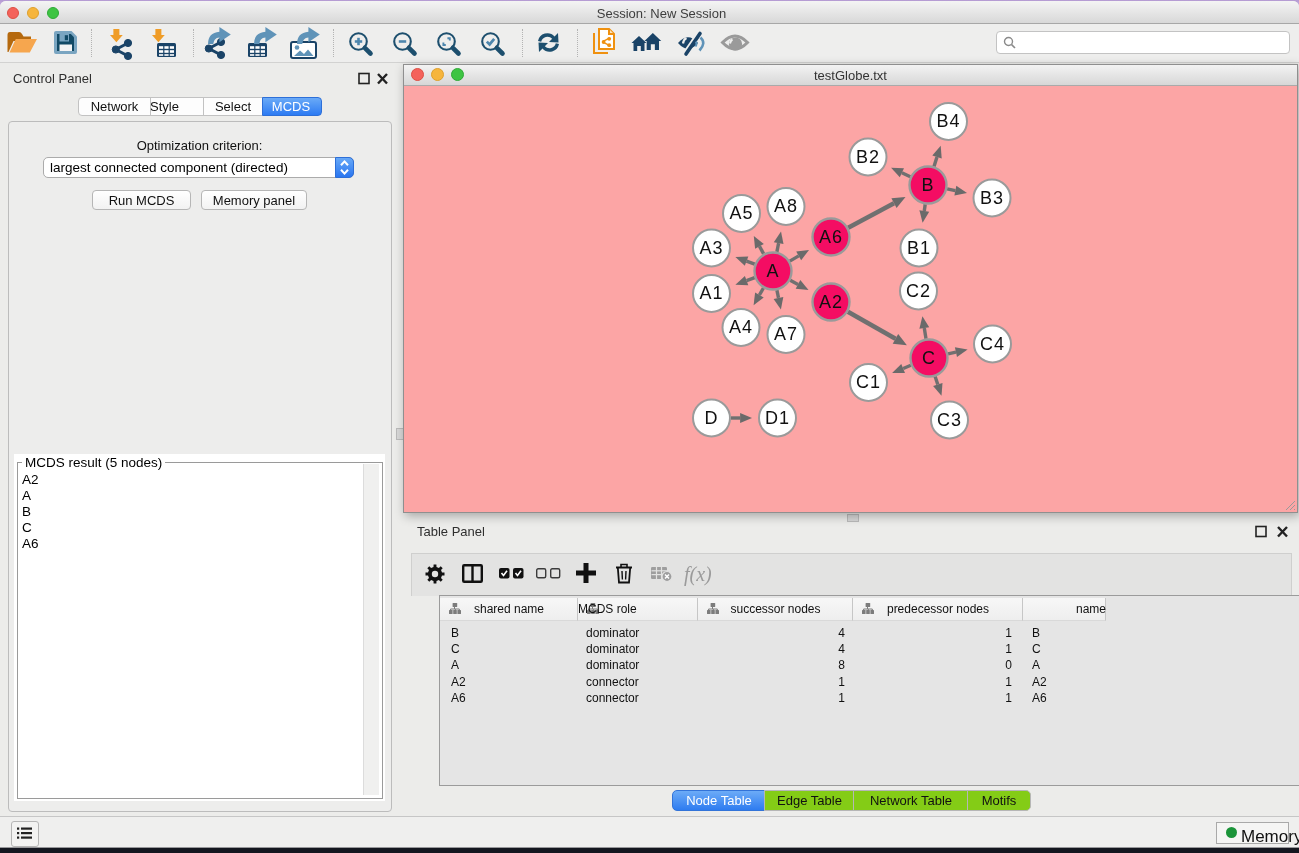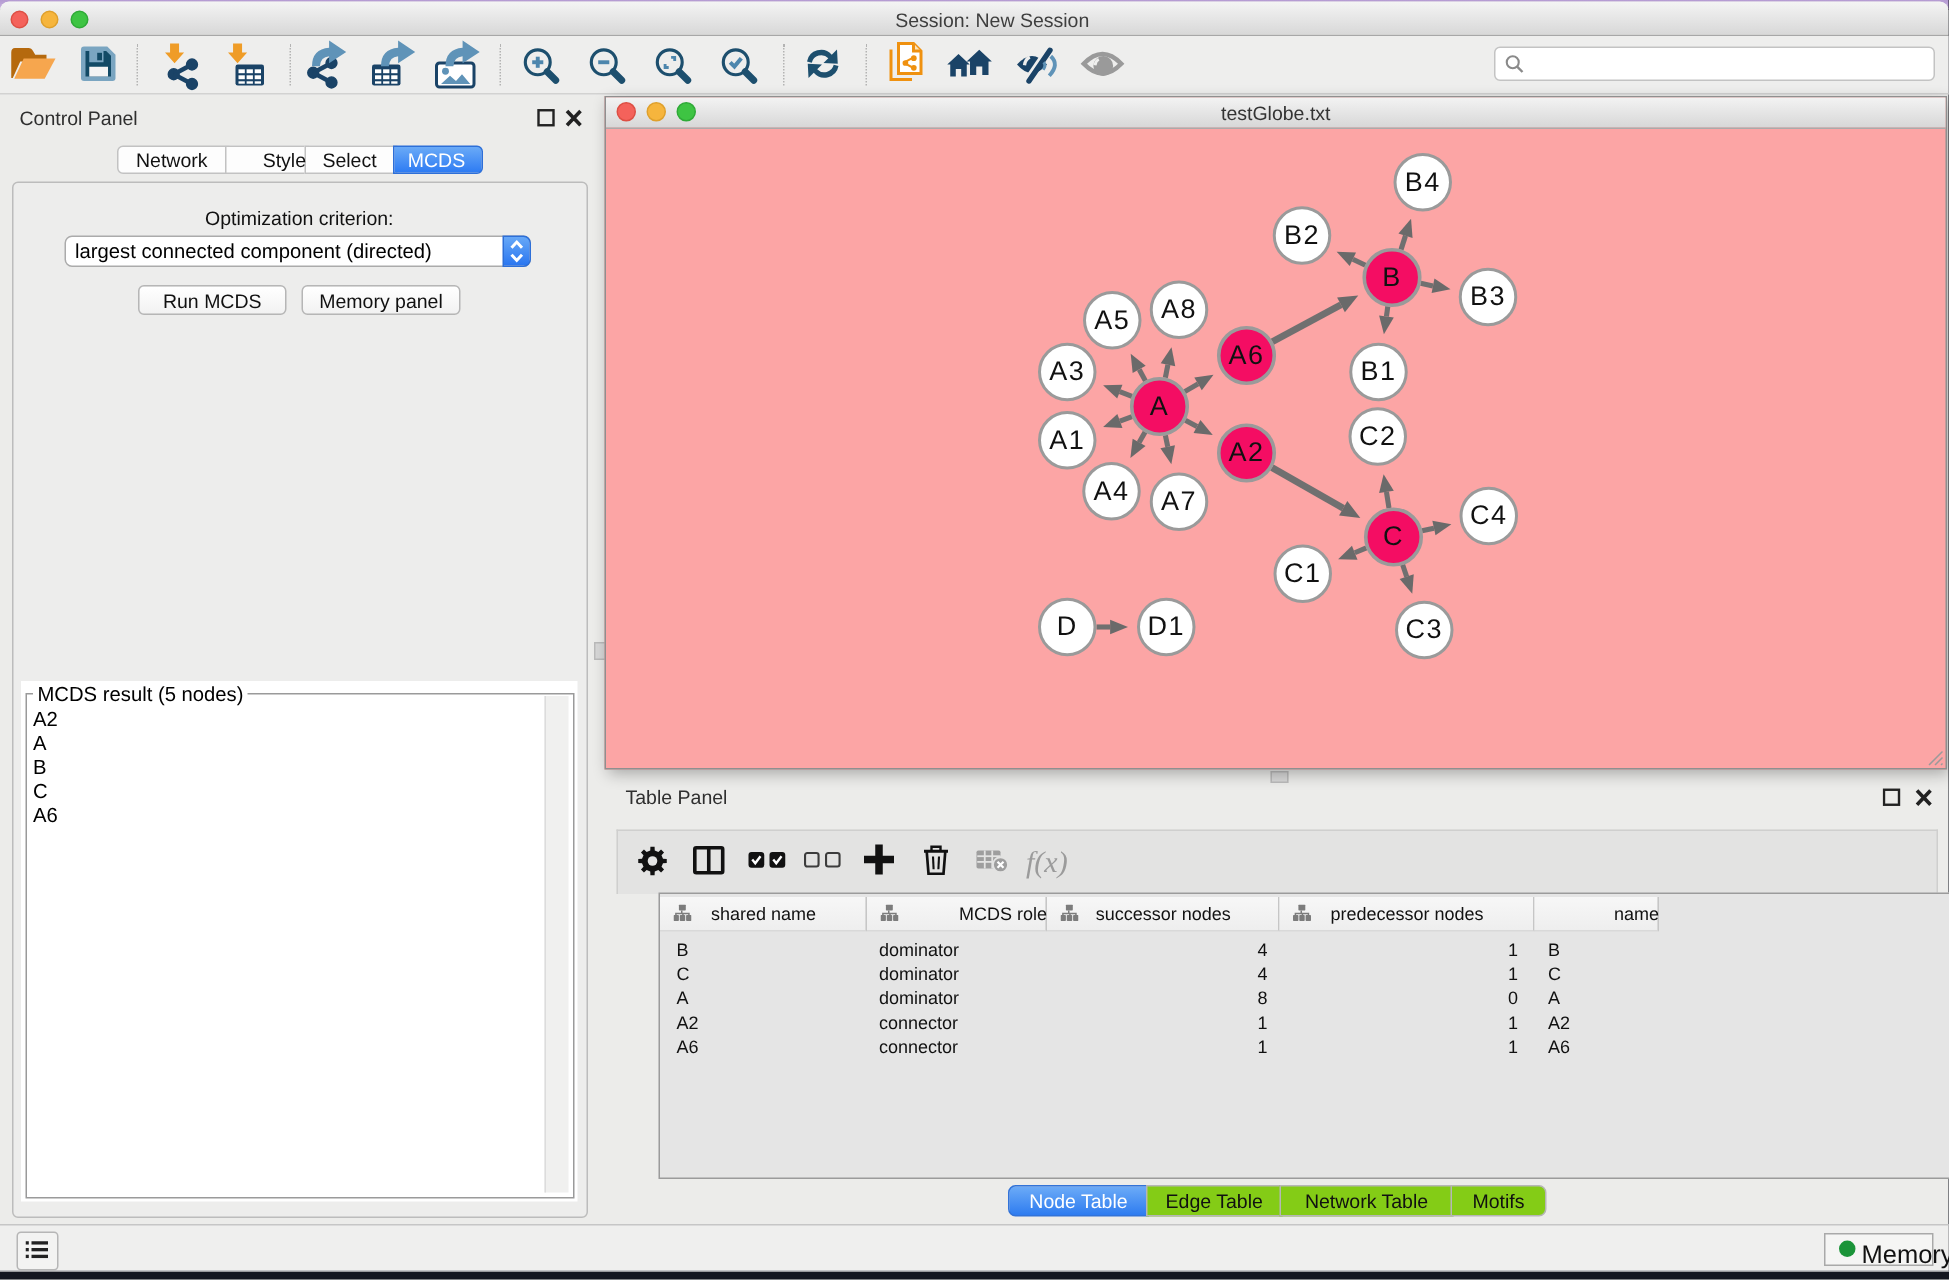--- a/index.html
+++ b/index.html
@@ -183,21 +183,21 @@
 <div class="cp-title">Control Panel</div>
 <svg class="abs" style="left:358px;top:72px" width="32" height="14" viewBox="0 0 32 14">
  <rect x="1" y="1.5" width="10" height="10" fill="none" stroke="#222" stroke-width="1.6"></rect>
  <path d="M20 2 L29 11.5 M29 2 L20 11.5" stroke="#222" stroke-width="2.4"></path>
 </svg>
 <div class="tab" style="left:78px;width:73px;border-radius:4px 0 0 4px;"></div>
     <div class="tab" style="left:150px;width:54px;"></div>
     <div class="tab" style="left:203px;width:60px;"></div>
     <div class="tab sel" style="left:262px;width:58px;border-radius:0 4px 4px 0;"></div>
 <div class="abs" style="left:78px;top:98px;width:73px;text-align:center;font-size:13px;color:#111;line-height:18px;">Network</div>
-    <div class="abs" style="left:150px;top:98px;width:54px;text-align:right;font-size:13px;color:#111;line-height:18px;">Style</div>
+    <div class="abs" style="left:150px;top:98px;width:54px;text-align:left;font-size:13px;color:#111;line-height:18px;">Style</div>
     <div class="abs" style="left:203px;top:98px;width:60px;text-align:center;font-size:13px;color:#111;line-height:18px;">Select</div>
     <div class="abs" style="left:262px;top:98px;width:58px;text-align:center;font-size:13px;color:#fff;line-height:18px;">MCDS</div>
 <div class="cp-box"></div>
 <div class="abs" style="left:9px;top:138px;width:381px;text-align:center;font-size:13px;color:#111;">Optimization criterion:</div>
 <div class="abs" style="left:43px;top:157px;width:311px;height:21px;background:#fff;border:1px solid #ababab;border-radius:5px;box-sizing:border-box;"></div>
 <div class="abs" style="left:50px;top:160px;font-size:13.5px;color:#000;">largest connected component (directed)</div>
 <div class="abs" style="left:335px;top:157px;width:19px;height:21px;background:linear-gradient(180deg,#67a8f7,#2a76f0);border:1px solid #2d6fd8;border-radius:0 5px 5px 0;box-sizing:border-box;"></div>
 <svg class="abs" style="left:335px;top:157px" width="19" height="21" viewBox="0 0 19 21" fill="none" stroke="#fff" stroke-width="2">
  <path d="M6 8.2 L9.5 4.4 L13 8.2"></path>
       <path d="M6 12.8 L9.5 16.6 L13 12.8"></path>
@@ -378,21 +378,21 @@
       <div class="th" style="left:138px;top:2px;width:119px;"></div>
       <svg class="abs" style="left:147px;top:7px" width="12" height="12" viewBox="0 0 12 12">
         <g fill="#7c7c7c">
           <rect x="3.6" y="0" width="4.6" height="4" rx="0.5"></rect>
           <rect x="0" y="7" width="3.6" height="4" rx="0.5"></rect>
           <rect x="4.2" y="7" width="3.6" height="4" rx="0.5"></rect>
           <rect x="8.4" y="7" width="3.6" height="4" rx="0.5"></rect>
           <path d="M5.5 4 L5.5 6 L1.6 6 L1.6 7.5 M5.5 6 L10.3 6 L10.3 7.5 M6.3 6 L6.3 7.5" stroke="#7c7c7c" stroke-width="1" fill="none"></path>
         </g>
       </svg>
-      <div class="abs" style="left:138px;top:6px;width:120px;text-align:right;font-size:12px;color:#111;">MCDS role</div>
+      <div class="abs" style="left:138px;top:6px;width:120px;text-align:left;font-size:12px;color:#111;">MCDS role</div>
       <div class="th" style="left:258px;top:2px;width:154px;"></div>
       <svg class="abs" style="left:267px;top:7px" width="12" height="12" viewBox="0 0 12 12">
         <g fill="#7c7c7c">
           <rect x="3.6" y="0" width="4.6" height="4" rx="0.5"></rect>
           <rect x="0" y="7" width="3.6" height="4" rx="0.5"></rect>
           <rect x="4.2" y="7" width="3.6" height="4" rx="0.5"></rect>
           <rect x="8.4" y="7" width="3.6" height="4" rx="0.5"></rect>
           <path d="M5.5 4 L5.5 6 L1.6 6 L1.6 7.5 M5.5 6 L10.3 6 L10.3 7.5 M6.3 6 L6.3 7.5" stroke="#7c7c7c" stroke-width="1" fill="none"></path>
         </g>
       </svg>

